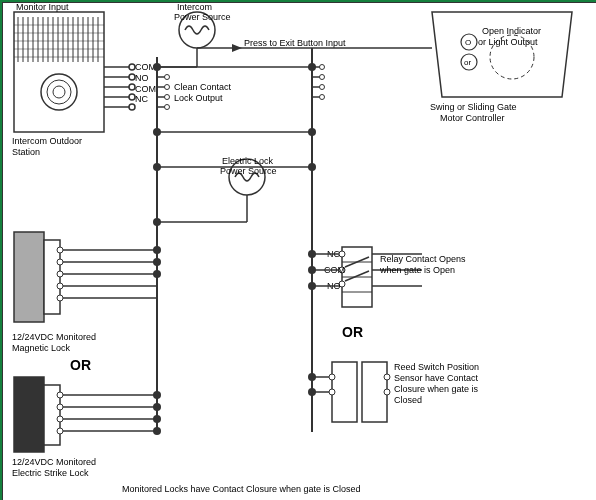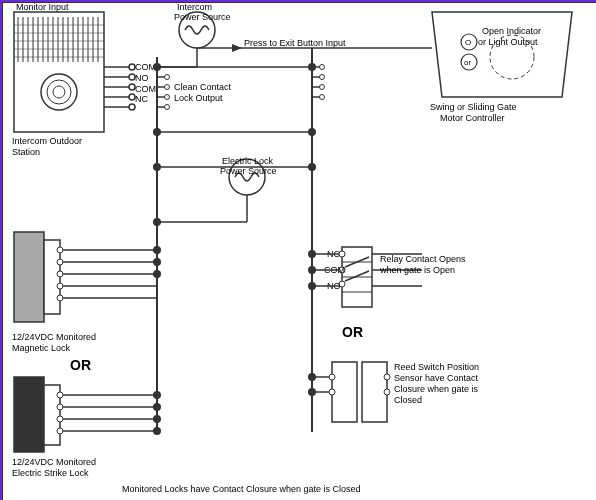--- a/index.html
+++ b/index.html
@@ -10,21 +10,21 @@
       font-family: Arial, sans-serif;
       font-size: 10px;
       overflow: hidden;
       position: relative;
     }
     #diagram-container {
       width: 596px;
       height: 500px;
       position: relative;
       background: #a21caf;
-      border: 2px solid #6d28d9;
+      border: 2px solid #15803d;
     }
     svg {
       position: absolute;
       top: 0; left: 0;
       width: 596px;
       height: 500px;
     }
     .label-text {
       font-family: Arial, sans-serif;
       font-size: 9px;

